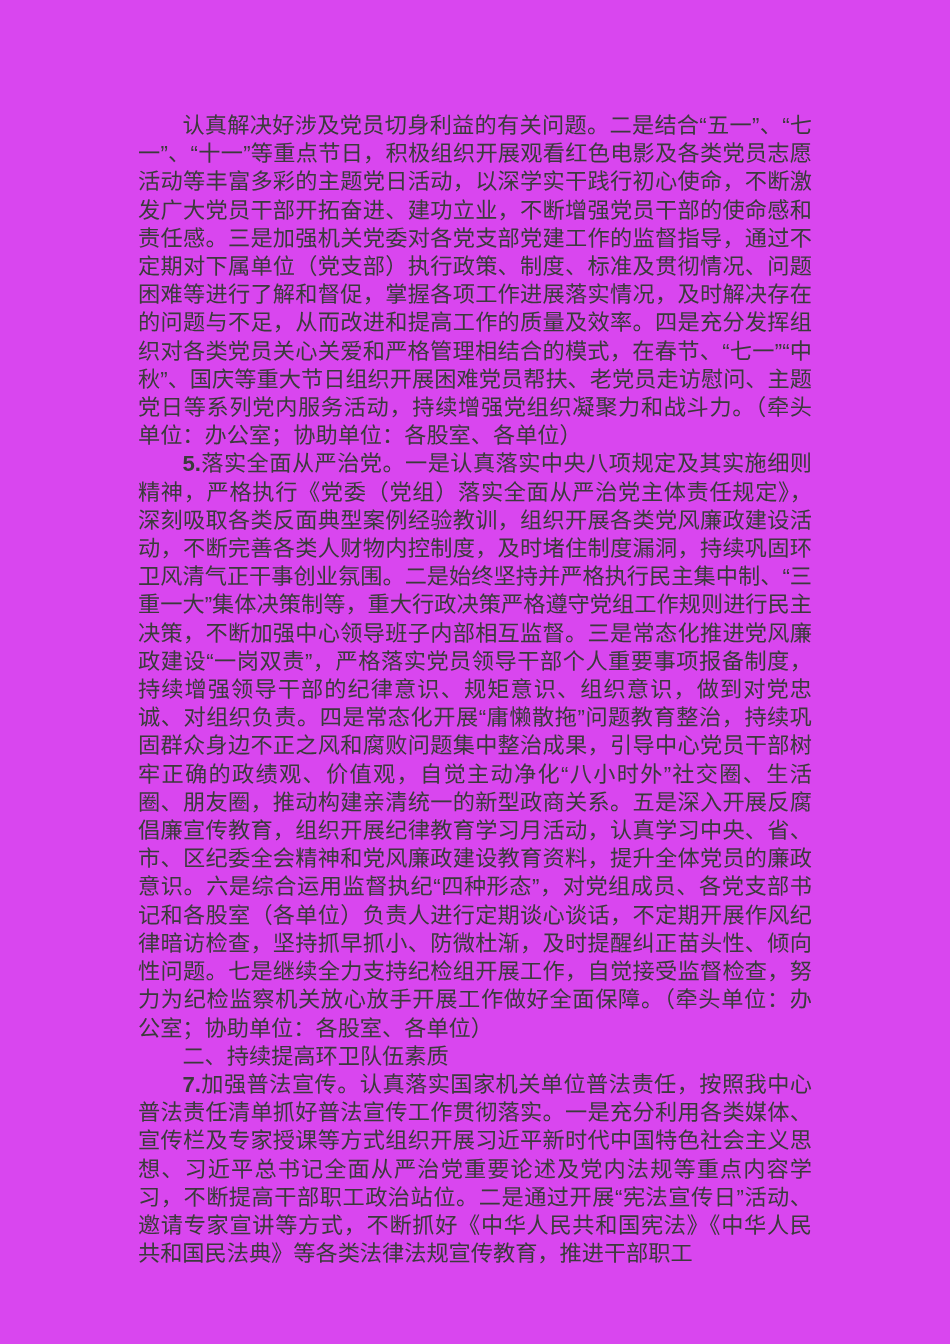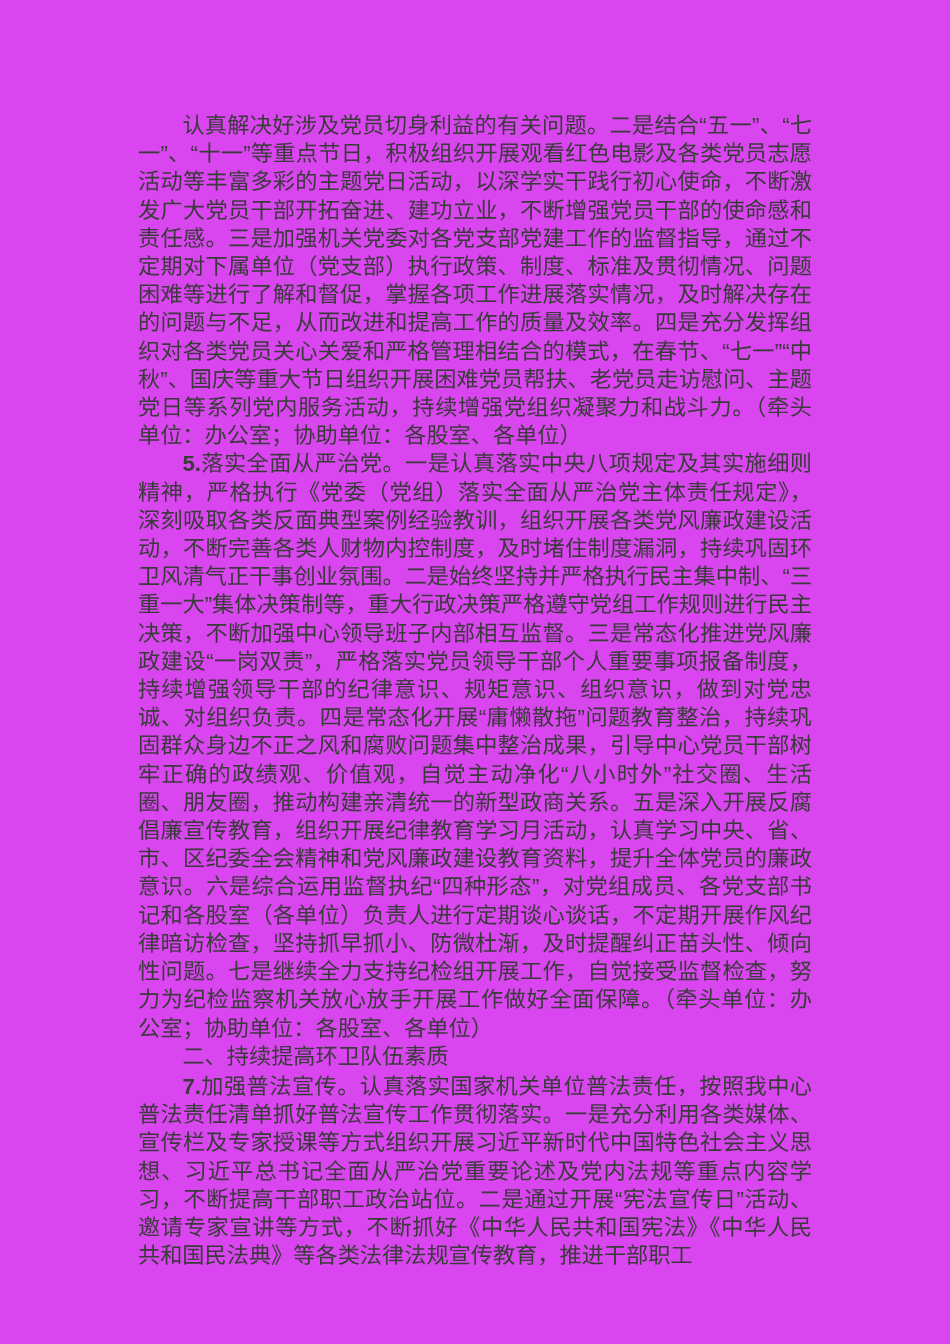--- a/index.html
+++ b/index.html
@@ -34,21 +34,20 @@
     text-align: justify;
     text-justify: inter-ideograph;
     text-indent: 2em;
     letter-spacing: 0;
     font-weight: 400;
     word-break: break-all;
     -webkit-font-smoothing: antialiased;
   }
   p.para.heading {
     font-weight: 400;
-    font-family: Liberation Mono, monospace;
   }
   .num {
     font-weight: 700;
     font-family: "Liberation Sans", "DejaVu Sans", sans-serif;
   }
 </style>
 </head>
 <body>
 
 <div class="page">

